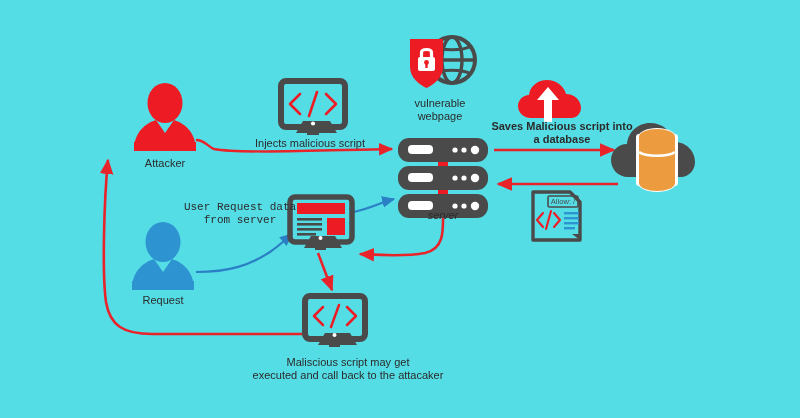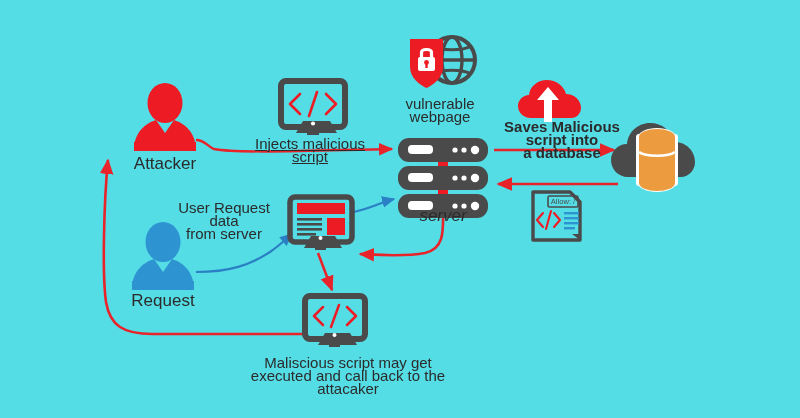--- a/index.html
+++ b/index.html
@@ -22,27 +22,27 @@
   #stage svg.layer {
     position: absolute;
     left: 0;
     top: 0;
     width: 800px;
     height: 418px;
   }
   .lbl {
     position: absolute;
     color: #2b2b2b;
-    font-size: 15px;
+    font-size: 11px;
     line-height: 13px;
     text-align: center;
     white-space: pre-line;
     font-family: "Liberation Sans", sans-serif;
   }
-  .lbl.name { font-size: 17px; }
+  .lbl.name { font-size: 11px; }
 </style>
 </head>
 <body>
 
 <div id="stage">
 
   <svg class="layer" viewBox="0 0 800 418">
     <defs>
       <marker id="ah-red" markerWidth="7" markerHeight="7" refX="5.4" refY="3" orient="auto">
         <path d="M0,0.4 L6,3 L0,5.6 Z" fill="#E8232A"></path>
@@ -207,25 +207,25 @@
 
   <div class="lbl name" style="left:125px; top:157px; width:80px;">Attacker</div>
 
   <div class="lbl name" style="left:123px; top:294px; width:80px;">Request</div>
 
   <div class="lbl" style="left:386px; top:97px; width:108px;">vulnerable
 webpage</div>
 
   <div class="lbl name" style="left:410px; top:209px; width:66px;font-style:italic;">server</div>
 
-  <div class="lbl" style="left:238px; top:137px; width:144px;text-decoration:underline;">Injects malicious script</div>
+  <div class="lbl" style="left:238px; top:137px; width:144px;">Injects malicious script</div>
 
   <div class="lbl" style="left:487px; top:120px; width:150px;font-weight:bold;">Saves Malicious script into
 a database</div>
 
 
-  <div class="lbl" style="left:164px; top:201px; width:120px;">User Request data
+  <div class="lbl" style="left:180px; top:201px; width:120px;font-family:Liberation Mono, monospace;">User Request data
 from server</div>
 
   <div class="lbl" style="left:242px; top:356px; width:212px;">Maliscious script may get
 executed and call back to the attacaker</div>
 
 </div>
 
 </body></html>

